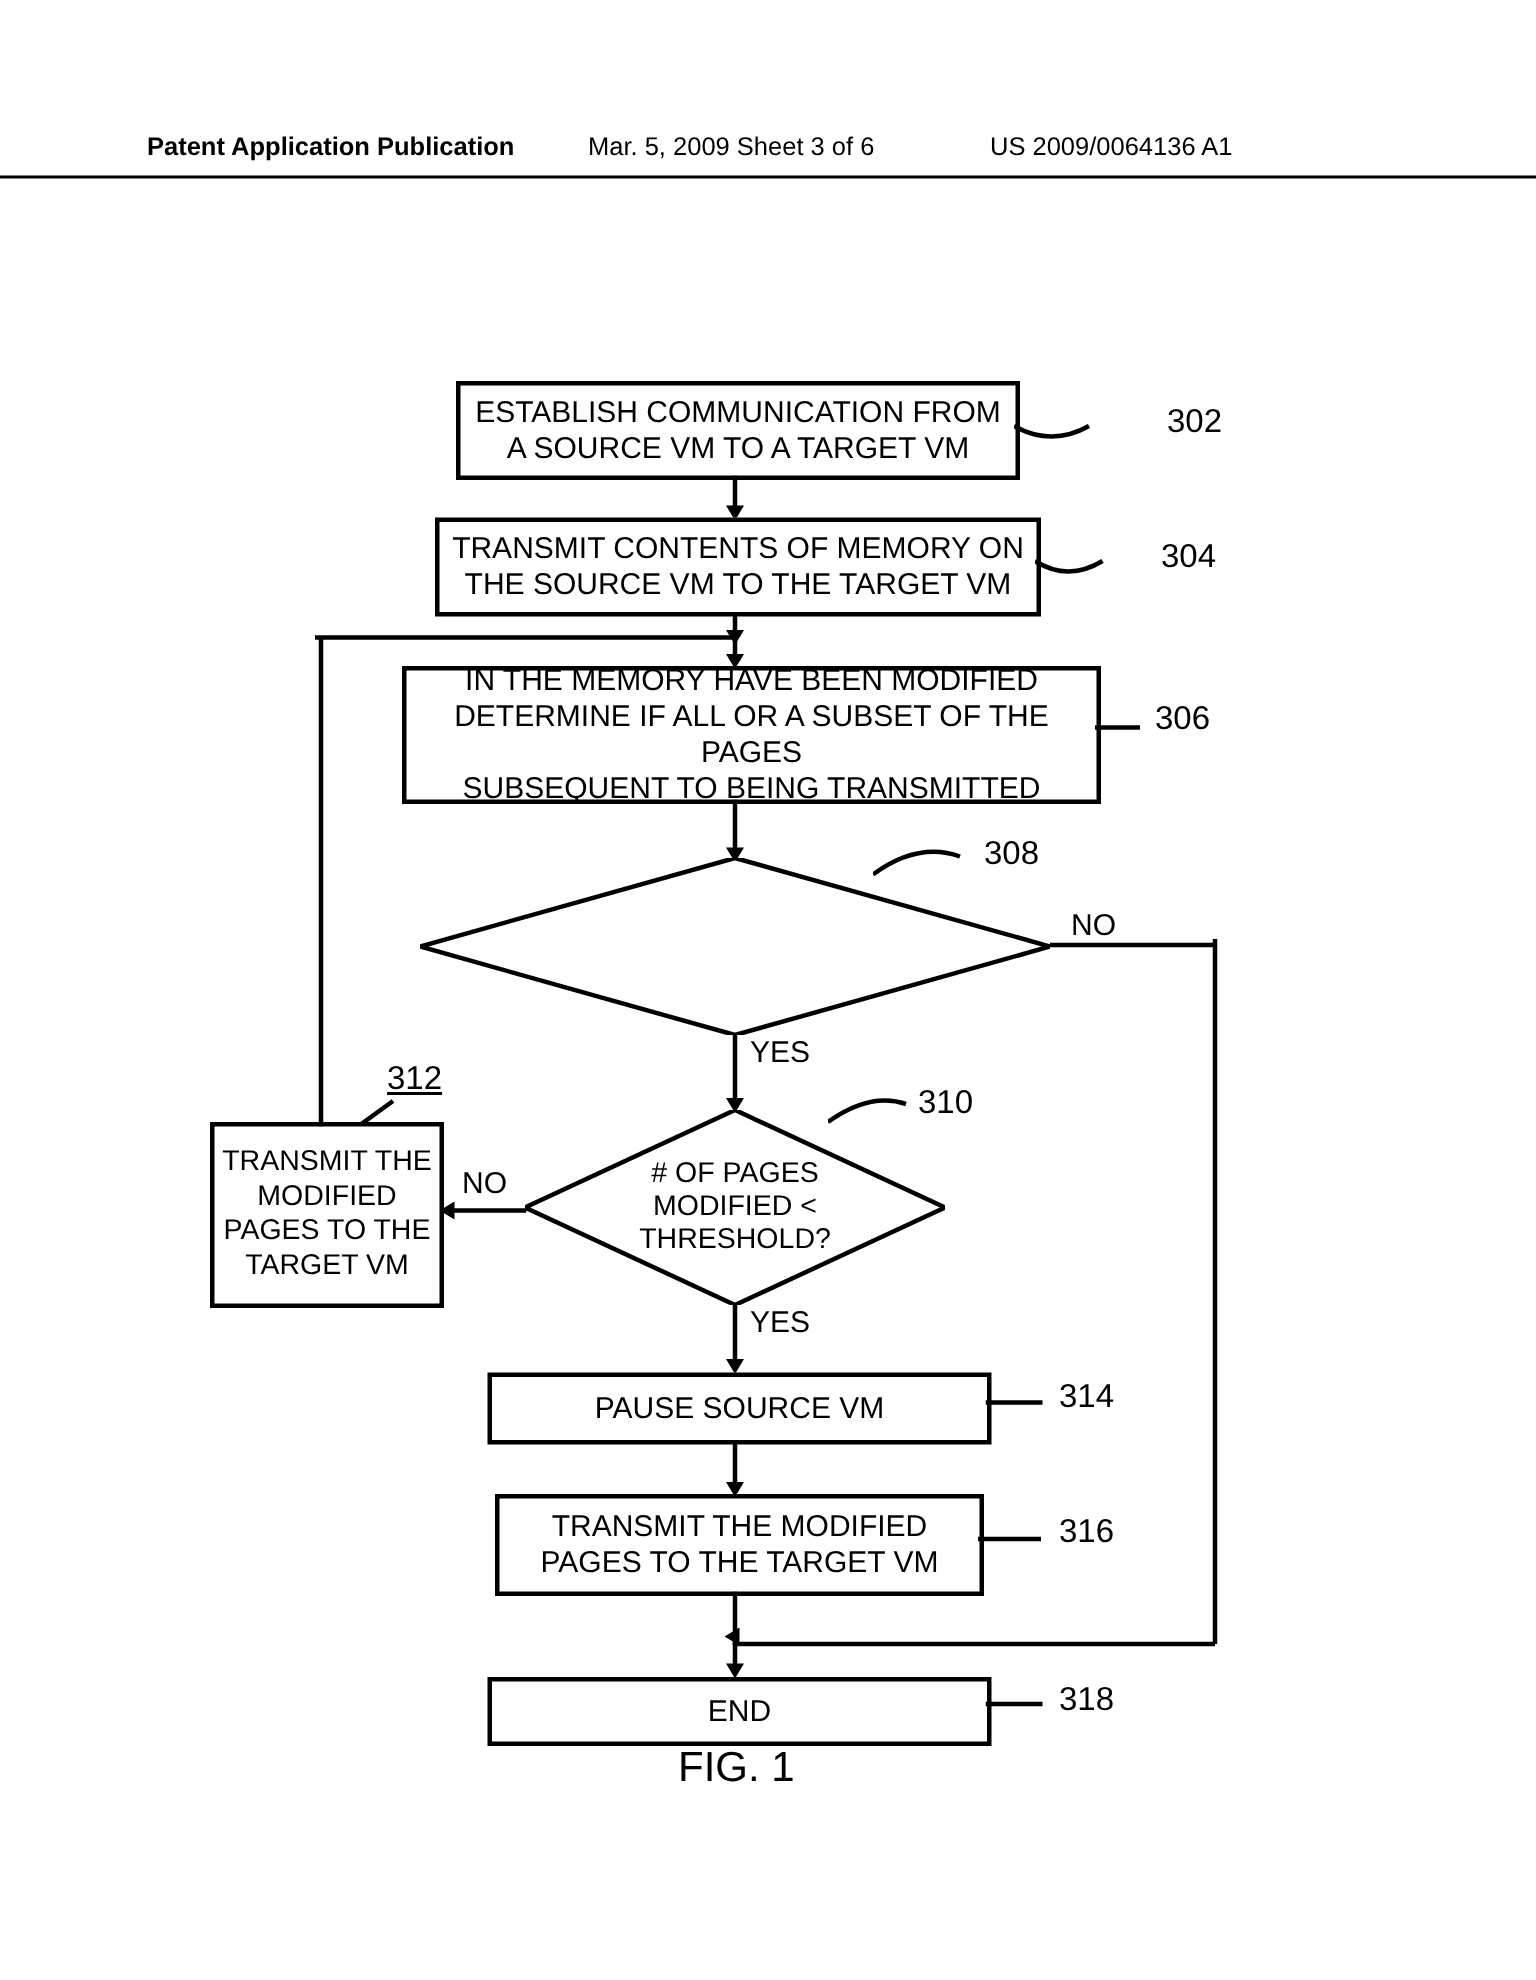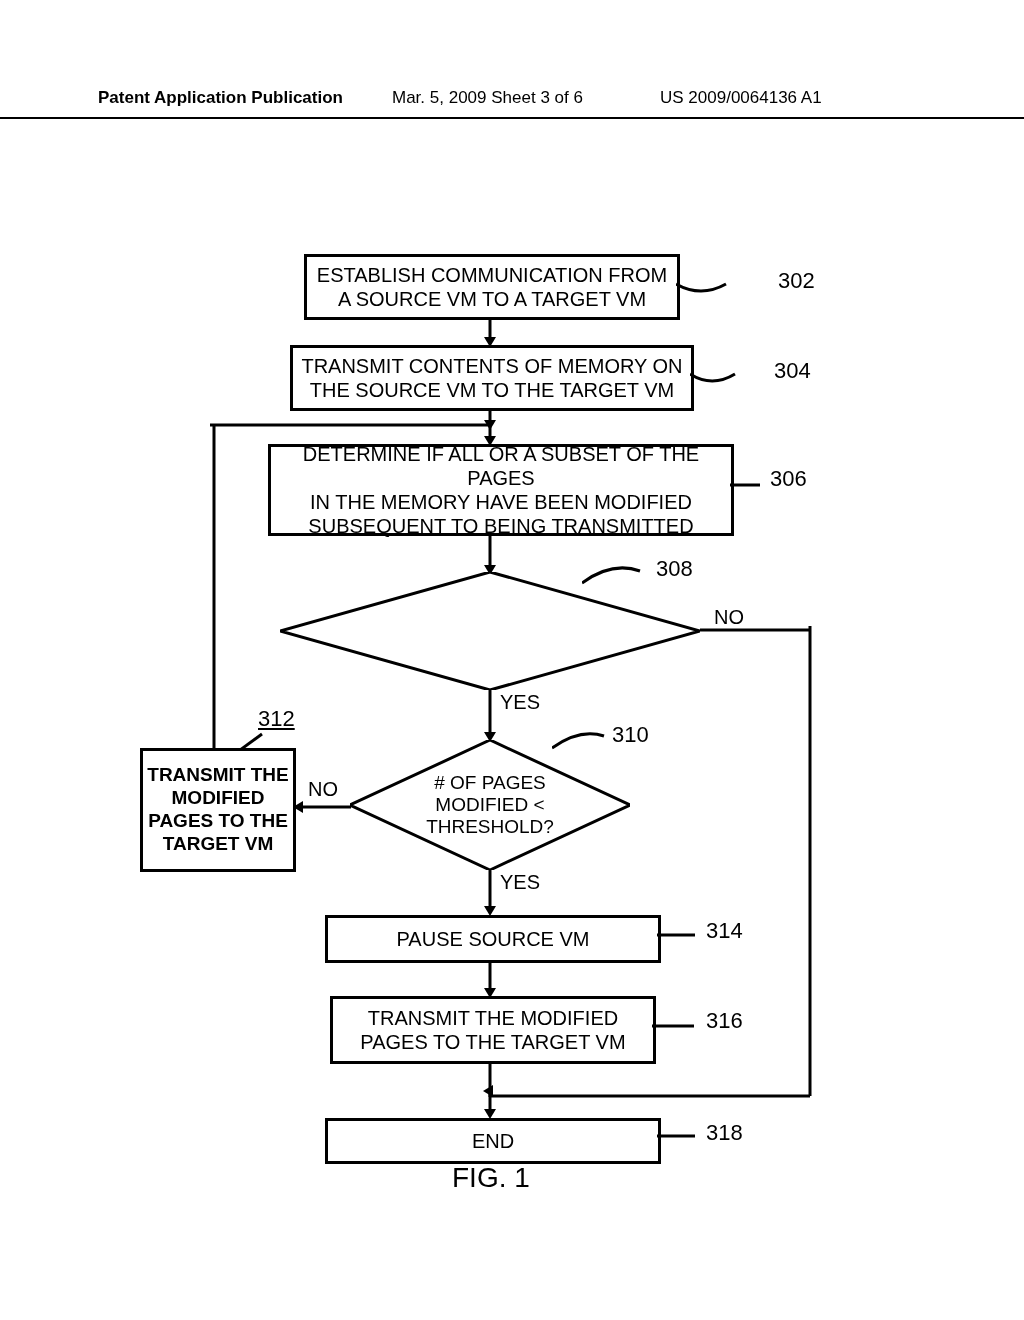--- a/index.html
+++ b/index.html
@@ -136,22 +136,22 @@
   <span class="refnum" style="left:754px; top:358px;margin-left:20px;">304</span>
 
   <div class="arrowline" style="left:483px; top:408px;">
     <svg width="14" height="38">
         <line x1="7" y1="0" x2="7" y2="30" stroke="#000" stroke-width="3"></line>
         <polygon points="7,38 1,28 13,28" fill="#000"></polygon>
       </svg>
   </div>
 
   <div class="box" style="left:268px; top:444px; width:460px; height:86px;">
+    <span>IN THE MEMORY HAVE BEEN MODIFIED</span>
     <span>DETERMINE IF ALL OR A SUBSET OF THE PAGES</span>
-    <span>IN THE MEMORY HAVE BEEN MODIFIED</span>
     <span>SUBSEQUENT TO BEING TRANSMITTED</span>
   </div>
   <div class="arrowline" style="left:730px; top:475px;">
     <svg width="40" height="20">
         <line x1="0" y1="10" x2="30" y2="10" stroke="#000" stroke-width="3"></line>
       </svg>
   </div>
   <span class="refnum" style="left:770px; top:466px;">306</span>
 
   <div class="arrowline" style="left:483px; top:533px;">
@@ -224,21 +224,21 @@
   <span class="refnum" style="left:612px; top:722px;">310</span>
 
   <span class="label" style="left:308px; top:778px;">NO</span>
   <div class="arrowline" style="left:293px; top:800px;">
     <svg width="58" height="14">
         <line x1="58" y1="7" x2="8" y2="7" stroke="#000" stroke-width="3"></line>
         <polygon points="0,7 10,1 10,13" fill="#000"></polygon>
       </svg>
   </div>
 
-  <div class="box" style="left:140px; top:748px; width:150px; height:118px; font-size:19px;font-weight:bold;">
+  <div class="box" style="left:140px; top:748px; width:150px; height:118px; font-size:19px;">
     <span>TRANSMIT THE</span>
     <span>MODIFIED</span>
     <span>PAGES TO THE</span>
     <span>TARGET VM</span>
   </div>
   <span class="refnum" style="left:258px; top:706px; text-decoration: underline;">312</span>
   <div class="arrowline" style="left:240px; top:732px;">
     <svg width="28" height="18">
         <line x1="0" y1="18" x2="22" y2="2" stroke="#000" stroke-width="3"></line>
       </svg>

